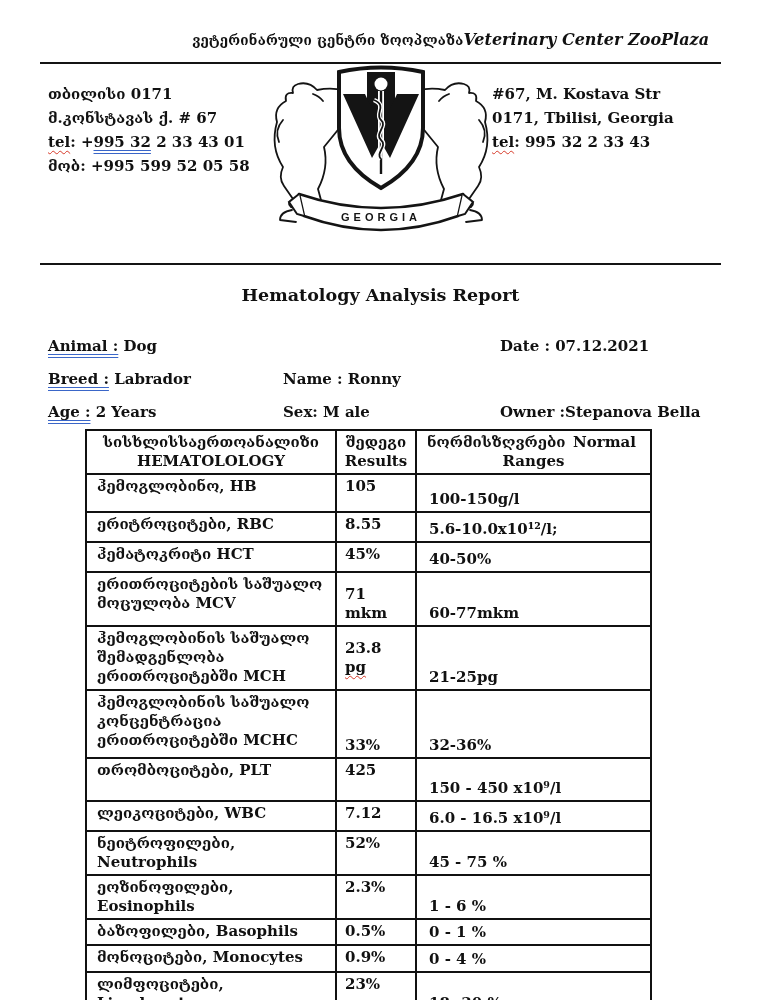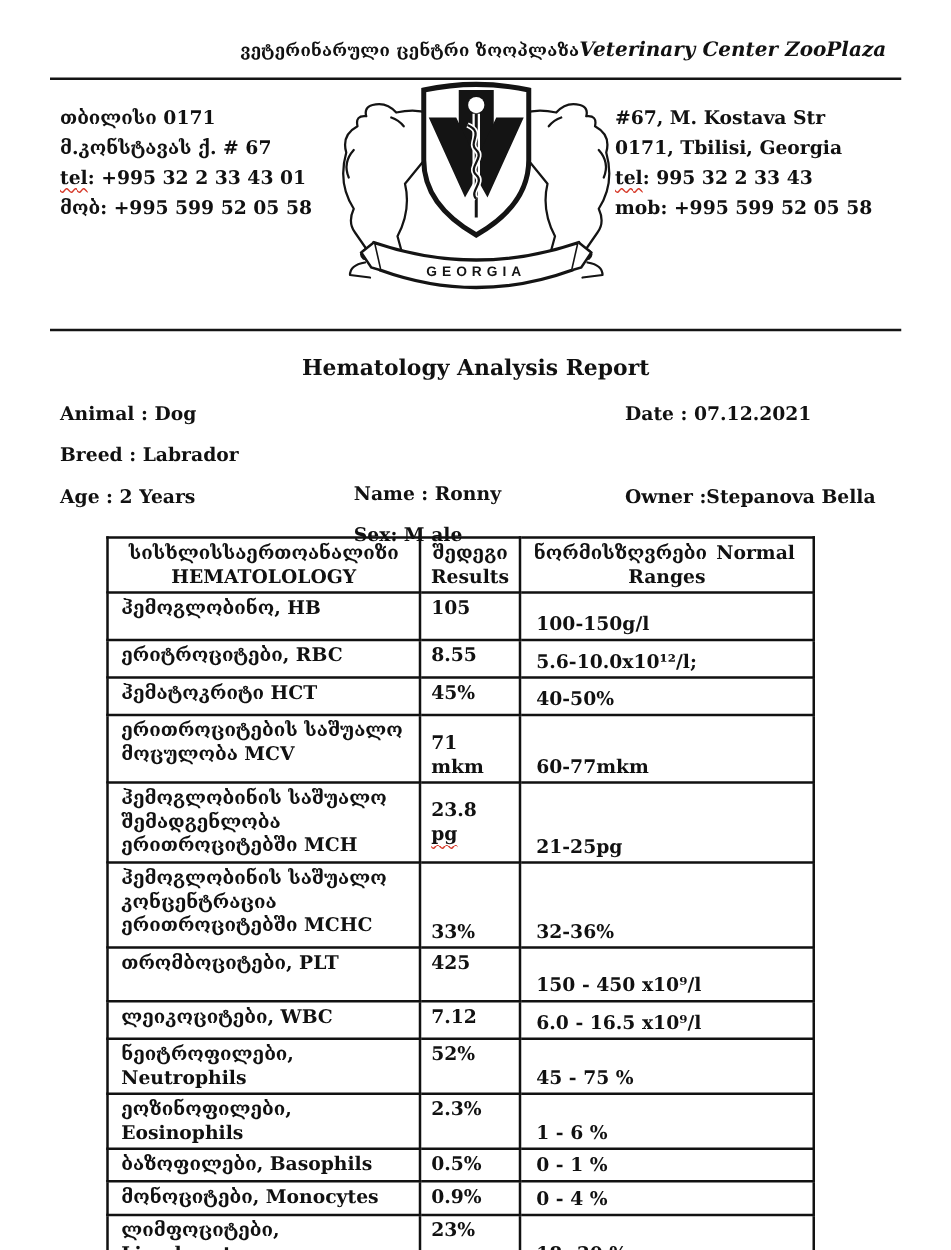--- a/index.html
+++ b/index.html
@@ -18,26 +18,26 @@
   
   .midband { position:relative; height:186px; }
   .addr { position:absolute; top:18px; font-size:15px; line-height:24px; white-space:nowrap; }
   .addr.left  { left:48px; }
   .addr.right { left:492px; }
   .crest { position:absolute; left:50%; top:-4px; transform:translateX(-50%); }
   
   .wavy-red  { text-decoration:underline; text-decoration-style:wavy;
                text-decoration-color:#d63a2a; text-decoration-thickness:1px;
                text-underline-offset:3px; }
-  .dbl-blue  { text-decoration-style:double;
+  .dbl-blue  { text-decoration:underline; text-decoration-style:double;
                text-decoration-color:#3a66c8; text-underline-offset:3px; }
   
   .report-title { text-align:center; font-size:17.5px; margin-top:20px; }
   .info { margin-top:17px; }
-  .info-row { display:flex; padding-left:48px; height:33px; align-items:flex-start; font-size:15px; }
+  .info-row { display:flex; padding-left:48px; height:33px; align-items:flex-end; font-size:15px; }
   .info-col1 { width:235px; }
   .info-col2 { width:217px;margin-top:31px; }
   .info-col3 { flex:1; }
   
   table.report { border-collapse:collapse; margin:8px 0 0 85px; width:565px;
                  table-layout:fixed; }
   table.report th, table.report td { border:2px solid #111; font-size:15px; }
   col.c1 { width:250px; } col.c2 { width:80px; } col.c3 { width:235px; }
   thead tr { height:44px;margin-top:26px; }
   thead th { text-align:center; vertical-align:middle; line-height:19px; font-size:14.5px; }
@@ -108,21 +108,20 @@
       <path d="M52 134 l-10 8 8 12 7 2" fill="#ffffff" stroke="#141414" stroke-width="2"></path>
       <path d="M216 134 l10 8 -8 12 -7 2" fill="#ffffff" stroke="#141414" stroke-width="2"></path>
       <text id="banner-text" x="134" y="161" text-anchor="middle" font-family="Liberation Sans, DejaVu Sans, sans-serif" font-size="11" font-weight="bold" letter-spacing="4" fill="#141414">GEORGIA</text>
     </g>
   </svg>
 
   <div class="addr right">
     <div>#67, M. Kostava Str</div>
     <div>0171, Tbilisi, Georgia</div>
     <div><span class="wavy-red">tel</span><span>: 995 32 2 33 43</span></div>
-    <div>mob: +995 599 52 05 58</div>
   </div>
 </div>
 <hr class="rule">
 
 <div class="report-title">Hematology Analysis Report</div>
 
 <div class="info">
   <div class="info-row">
     <div class="info-col1"><span class="dbl-blue">Animal :</span><span> Dog</span></div>
     <div class="info-col2"></div>

